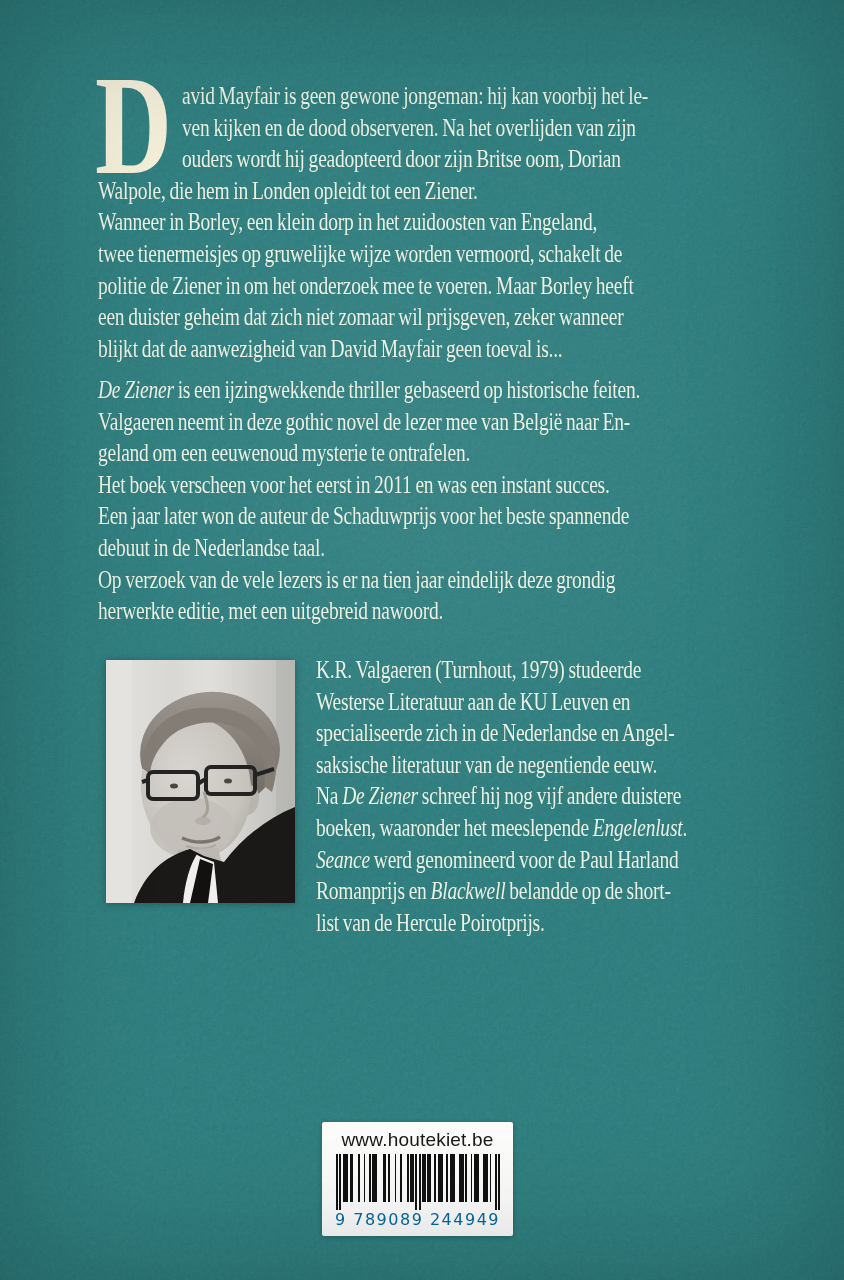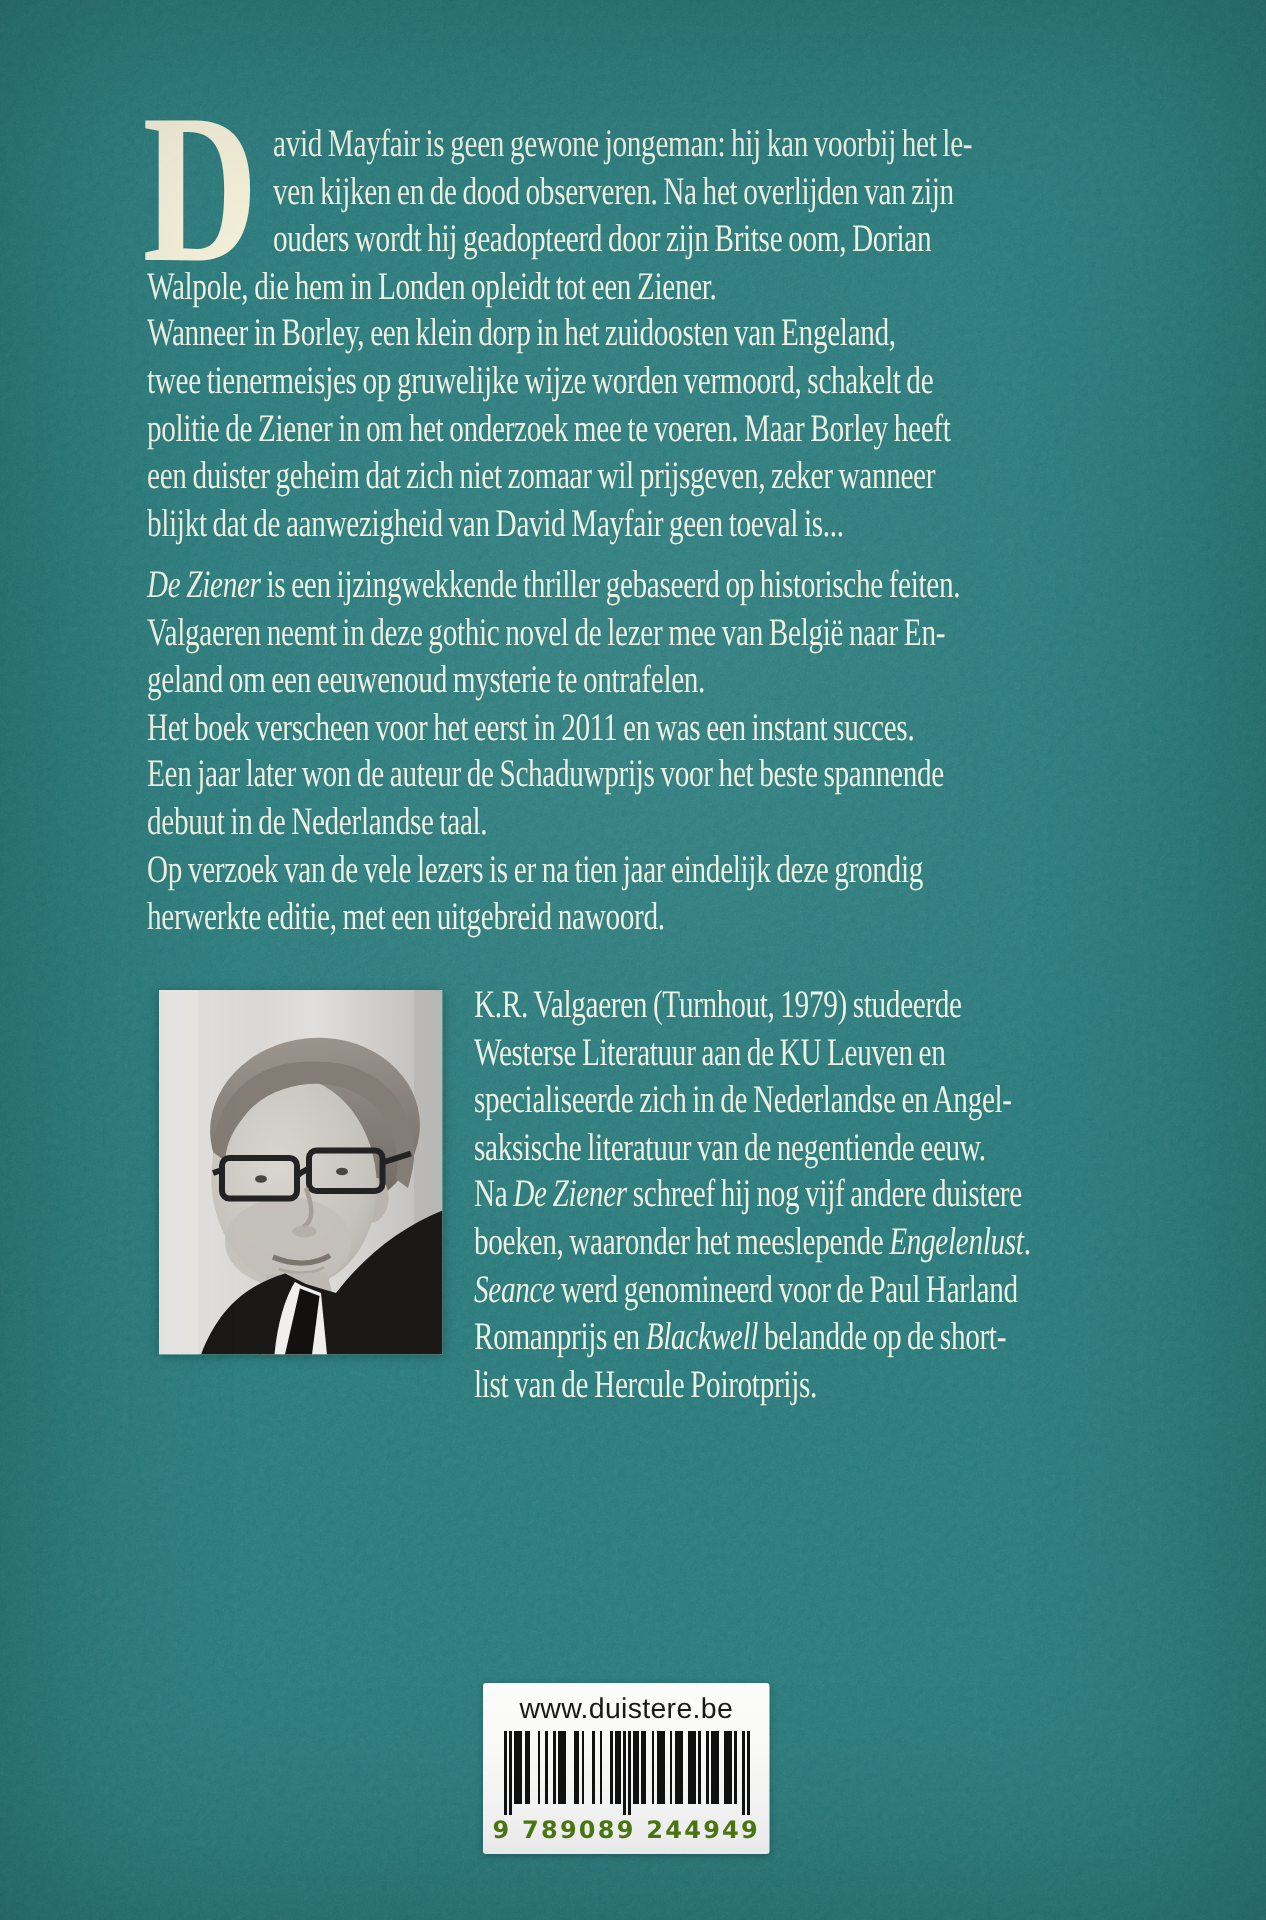--- a/index.html
+++ b/index.html
@@ -39,22 +39,22 @@
   .photo svg{display:block; width:100%; height:100%;}
   
   .label{
     position:absolute; left:322px; top:1122px; width:191px; height:114px;
     background:#fcfcfb; border-radius:2px;
     box-shadow:0 1px 5px rgba(0,30,30,0.30);
     font-family:"Liberation Sans", sans-serif; text-align:center;
   }
   .site{margin-top:7px; font-size:19px; color:#1a1a1a; letter-spacing:0.2px;}
   #barcode{display:block; margin:3px auto 0; width:164px; height:56px; shape-rendering:crispEdges;}
-  .digits{margin-top:0px; font-size:16px; color:#4d7c0f; letter-spacing:1.5px;
-    font-family:"DejaVu Sans", sans-serif;font-weight:bold;}
+  .digits{margin-top:0px; font-size:16px; color:#0369a1; letter-spacing:1.5px;
+    font-family:"DejaVu Sans", sans-serif;}
 </style>
 </head>
 <body>
 
 <div class="page">
 
   <svg class="grain" aria-hidden="true">
     <filter id="gf1">
       <feTurbulence type="fractalNoise" baseFrequency="0.8" numOctaves="2" stitchTiles="stitch"></feTurbulence>
       <feColorMatrix type="matrix" values="0 0 0 0 0  0 0 0 0 0  0 0 0 0 0  0.55 0.55 0.55 0 0"></feColorMatrix>
@@ -152,21 +152,21 @@
         <div class="line"><span>saksische literatuur van de negentiende eeuw.</span></div>
         <div class="line"><span>Na </span><span class="it">De Ziener</span><span> schreef hij nog vijf andere duistere</span></div>
         <div class="line"><span>boeken, waaronder het meeslepende </span><span class="it">Engelenlust</span><span>.</span></div>
         <div class="line"><span class="it">Seance</span><span> werd genomineerd voor de Paul Harland</span></div>
         <div class="line"><span>Romanprijs en </span><span class="it">Blackwell</span><span> belandde op de short-</span></div>
         <div class="line"><span>list van de Hercule Poirotprijs.</span></div>
       </div>
   </section>
 
   <div class="label">
-    <div class="site">www.duistere.be</div>
+    <div class="site">www.houtekiet.be</div>
     <svg id="barcode" viewBox="0 0 95 52" preserveAspectRatio="none">
         <rect x="0" y="0" width="1" height="52" fill="#111"></rect>
         <rect x="2" y="0" width="1" height="52" fill="#111"></rect>
         <rect x="4" y="0" width="1" height="45" fill="#111"></rect>
         <rect x="5" y="0" width="1" height="45" fill="#111"></rect>
         <rect x="6" y="0" width="1" height="45" fill="#111"></rect>
         <rect x="8" y="0" width="1" height="45" fill="#111"></rect>
         <rect x="9" y="0" width="1" height="45" fill="#111"></rect>
         <rect x="13" y="0" width="1" height="45" fill="#111"></rect>
         <rect x="16" y="0" width="1" height="45" fill="#111"></rect>

